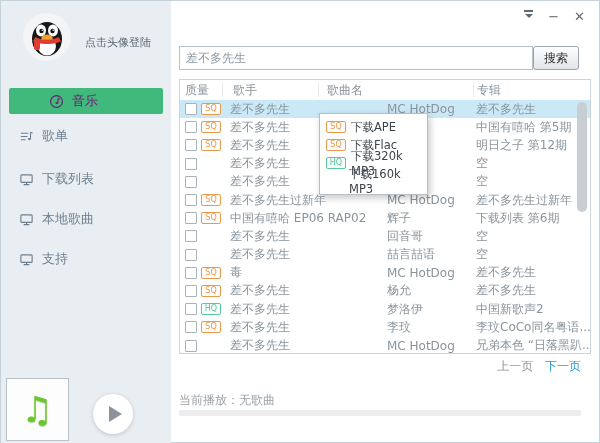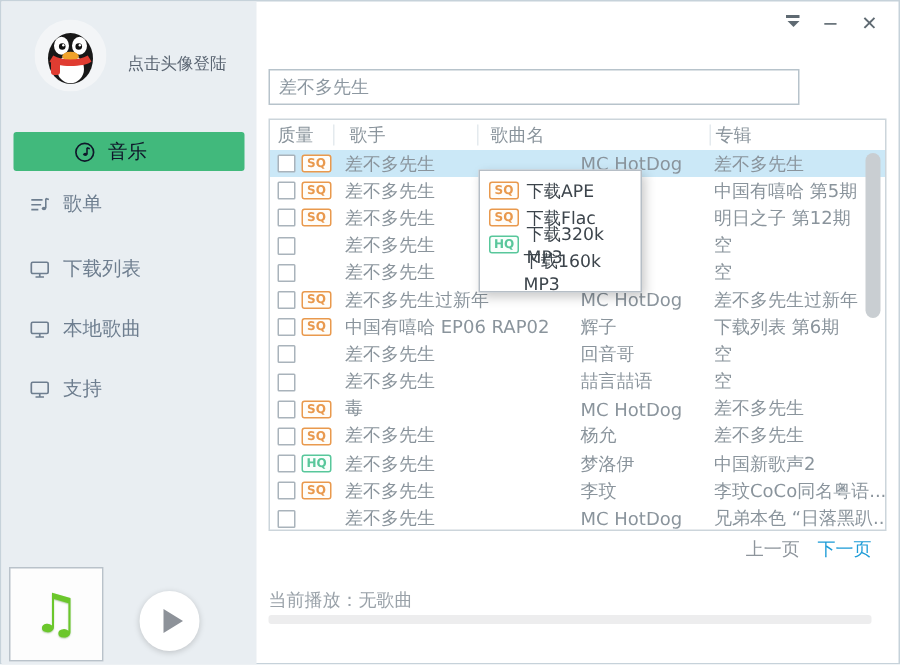--- a/index.html
+++ b/index.html
@@ -8,21 +8,21 @@
   
   .sidebar{position:absolute;left:0;top:0;width:170px;height:443px;background:#e9eef2;}
   .avatar{position:absolute;left:22px;top:12px;width:48px;height:48px;border-radius:50%;cursor:pointer;}
   .login{position:absolute;left:84px;top:34px;font-size:11px;color:#5a6572;cursor:pointer;text-align:right;}
   .menu{position:absolute;left:0;right:0;top:87px;}
   .side-item{height:26px;margin:0 8px 14px 8px;padding-left:10px;display:flex;align-items:center;gap:8px;
     font-size:13px;color:#6e7e8f;border-radius:2px;cursor:pointer;}
   .side-item .icn{display:flex;align-items:center;}
   .side-item.m0{margin-bottom:9px;}
   .side-item.m1{margin-bottom:17px;}
-  .side-item.sel{background:#41b97c;color:#0f172a;padding-left:40px;}
+  .side-item.sel{background:#41b97c;color:#701a75;padding-left:40px;}
   .albumbox{position:absolute;left:5px;top:377px;width:61px;height:61px;background:#fdfdfd;
     border:1px solid #b9c2ca;display:flex;align-items:center;justify-content:center;}
   .note{font-size:36px;color:#6bc72b;line-height:1;text-shadow:0 1px 1px rgba(40,120,0,.35);}
   .playbtn{position:absolute;left:92px;top:393px;width:40px;height:40px;border-radius:50%;background:#ffffff;
     box-shadow:0 1px 4px rgba(0,0,0,.18);display:flex;align-items:center;justify-content:center;cursor:pointer;}
   .tri{width:0;height:0;border-left:13px solid #8d9299;border-top:8px solid transparent;
     border-bottom:8px solid transparent;margin-left:4px;}
   
   .controls{position:absolute;top:9px;right:14px;display:flex;gap:15px;align-items:center;color:#5f6a72;}
   .ctrl{cursor:pointer;font-size:13px;line-height:13px;height:13px;display:flex;align-items:center;}
@@ -48,21 +48,21 @@
   .th4{flex:1;padding-left:3px;border-left:1px solid #e4eaee;}
   .tbody{position:absolute;left:0;right:0;top:20px;bottom:0;overflow:hidden;}
   .trow{height:18.2px;display:flex;align-items:center;font-size:12px;color:#8a949c;cursor:pointer;}
   .trow.sel{background:#cbe8f7;}
   .c1{width:42px;padding-left:5px;display:flex;align-items:center;gap:4px;box-sizing:border-box;}
   .c2{width:155px;padding-left:8px;}
   .c3{width:96px;padding-left:10px;}
   .c4{flex:1;padding-left:3px;}
   .c2,.c3,.c4{white-space:nowrap;overflow:hidden;box-sizing:border-box;}
   .cb{width:10px;height:10px;background:#fff;border:1px solid #a9b3bb;border-radius:1px;flex:none;cursor:pointer;}
-  .badge{font-size:8px;font-weight:bold;height:10px;line-height:10px;min-width:14px;padding:0 2px;
+  .badge{font-size:8px;font-weight:normal;height:10px;line-height:10px;min-width:14px;padding:0 2px;
     text-align:center;border-radius:2px;border:1px solid;flex:none;}
   .badge.sq{color:#e9994d;border-color:#e9994d;background:#fffdf9;}
   .badge.hq{color:#58c79b;border-color:#58c79b;background:#f9fffc;}
   .scrollthumb{position:absolute;right:3px;top:22px;width:10px;height:110px;border-radius:5px;background:#c9ced2;cursor:pointer;}
   
   .ctxmenu{position:absolute;left:318px;top:112px;width:107px;background:#fff;border:1px solid #b6bec6;
     box-shadow:2px 3px 7px rgba(0,0,0,.22);padding:4px 0;z-index:5;}
   .mitem{height:18px;display:flex;align-items:center;padding-left:6px;gap:5px;font-size:11.5px;color:#3c444b;cursor:pointer;}
   .mitem .spacer{width:18px;flex:none;}
   
@@ -155,20 +155,21 @@
   <div class="controls">
     <span class="ctrl menuicon">
       <span class="bar"></span>
         <span class="tridown"></span>
     </span>
     <span class="ctrl">−</span>
     <span class="ctrl">✕</span>
   </div>
 
   <input class="search-input" value="差不多先生" style="">
+  <button class="search-btn">搜索</button>
 
   <div class="table">
     <div class="thead" id="thead">
         <span class="th th1">质量</span>
         <span class="th th3">歌手</span>
         <span class="th th2">歌曲名</span>
         <span class="th th4">专辑</span>
       </div>
     <div class="tbody" id="tbody">
         <div class="trow sel">

